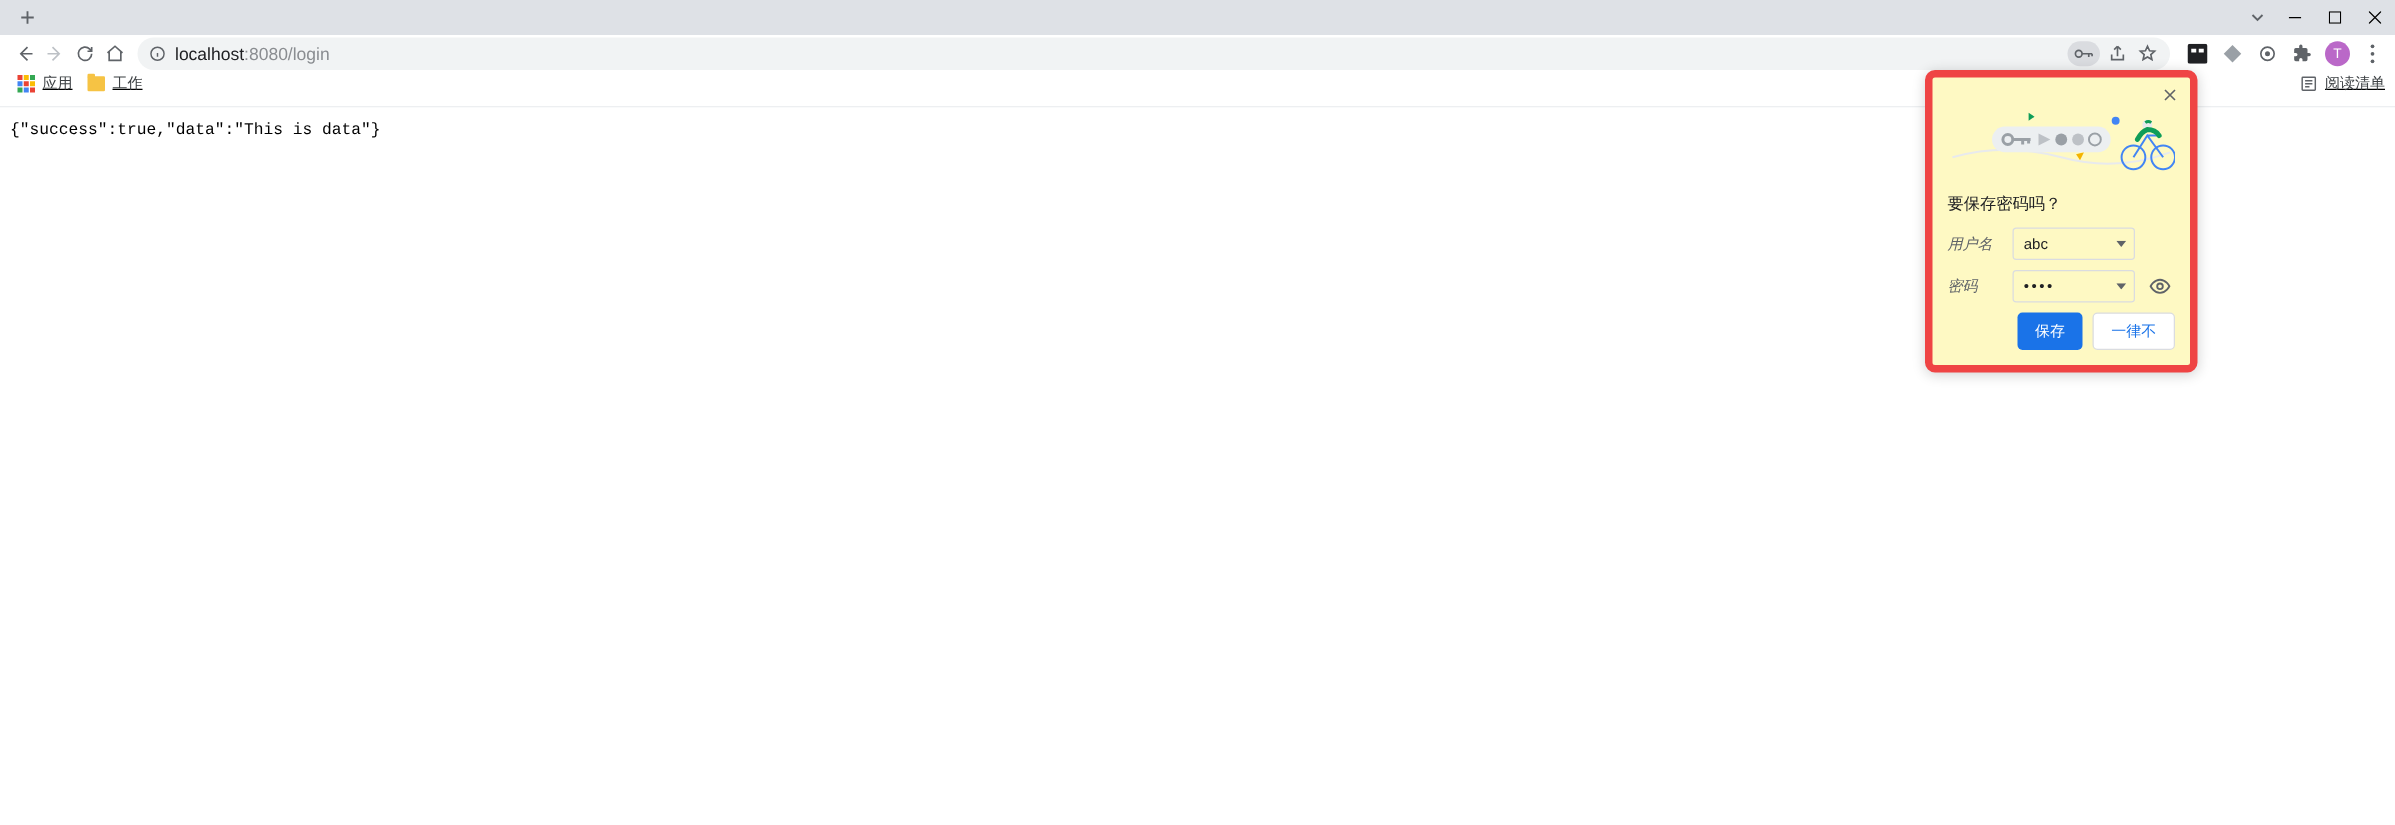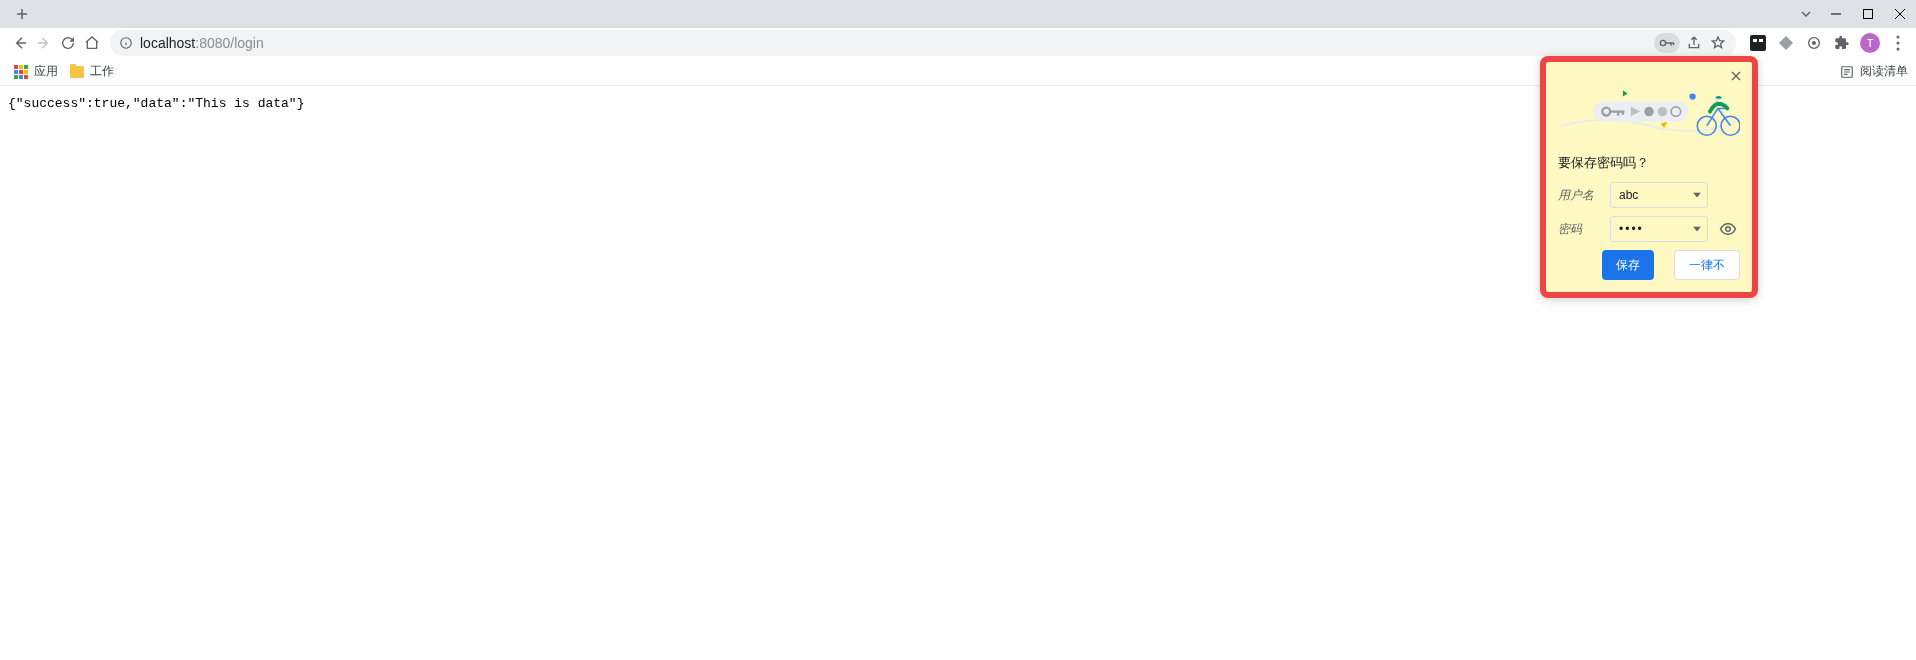--- a/index.html
+++ b/index.html
@@ -28,21 +28,21 @@
   .omnibox .url { color: #8a8d91; font-size: 14px; letter-spacing: 0; display: flex; align-items: baseline; gap: 0; }
   .omnibox .url .host { color: #202124; }
   .omnibox .url .path { color: #8a8d91; }
   .omni-actions { display: flex; align-items: center; gap: 4px; margin-left: auto; }
   .toolbar-right { display: flex; align-items: center; gap: 8px; margin-left: 6px; }
   .tool-icn { width: 20px; height: 20px; display: flex; align-items: center; justify-content: center; color: #5f6368; }
   .key-chip { width: 26px; height: 20px; border-radius: 10px; background: #dadce0; display: flex; align-items: center; justify-content: center; }
   .avatar { width: 20px; height: 20px; border-radius: 50%; background: #ba68c8; color: #fff; display: flex; align-items: center; justify-content: center; font-size: 11px; }
 
   
-  .bm-row { height: 28px; background: #fff; border-bottom: 1px solid #e8eaed; display: flex; align-items: center; padding: 0 8px; position: relative; }
+  .bm-row { height: 28px; background: #fff; border-bottom: 1px solid #e8eaed; display: flex; align-items: flex-start; padding: 0 8px; position: relative; text-decoration: underline; }
   .bm-item { display: flex; align-items: center; gap: 6px; color: #3c4043; font-size: 12px; padding: 0 6px; }
   .apps-icon { width: 14px; height: 14px; display: grid; grid-template-columns: repeat(3,1fr); grid-template-rows: repeat(3,1fr); gap: 1px; }
   .apps-icon span { width: 100%; height: 100%; }
   .apps-icon span:nth-child(1){background:#ea4335}
   .apps-icon span:nth-child(2){background:#fbbc04}
   .apps-icon span:nth-child(3){background:#34a853}
   .apps-icon span:nth-child(4){background:#4285f4}
   .apps-icon span:nth-child(5){background:#ea4335}
   .apps-icon span:nth-child(6){background:#fbbc04}
   .apps-icon span:nth-child(7){background:#34a853}
@@ -62,21 +62,21 @@
   .popup .close { position: absolute; top: 6px; right: 8px; width: 16px; height: 16px; display:flex; align-items:center; justify-content:center; color:#5f6368; }
   .popup .illus { height: 72px; display:flex; align-items:center; justify-content:center; margin-bottom: 8px; }
   .popup .illus svg { width: 230px; height: 70px; }
   .popup .p-title { font-size: 13px; color: #202124; margin: 6px 0 10px 0; }
   .popup .field { display: flex; align-items: center; gap: 8px; margin-bottom: 8px; }
   .popup .f-label { width: 44px; font-size: 12px; color: #5f6368; font-style: italic; }
   .popup .dd { flex: 1; height: 26px; border: 1px solid #dadce0; border-radius: 3px; display: flex; align-items: center; padding: 0 8px; font-size: 12px; color: #202124; position: relative; }
   .popup .dd .arrow { position: absolute; right: 6px; top: 50%; transform: translateY(-50%); }
   .popup .pw-dots { font-family: Arial; letter-spacing: 2px; }
   .popup .eye { width: 24px; height: 24px; display:flex; align-items:center; justify-content:center; color:#5f6368; }
-  .popup .actions { display: flex; justify-content: flex-end; gap: 20px; margin-top: 8px; }
+  .popup .actions { display: flex; justify-content: flex-end; gap: 8px; margin-top: 8px; }
   .popup .btn { height: 30px; padding: 0 14px; border-radius: 4px; font-size: 12px; display:flex; align-items:center; justify-content:center; cursor:pointer; }
   .popup .btn.primary { background: #1a73e8; color: #fff; }
   .popup .btn.secondary { background: #fff; color: #1a73e8; border: 1px solid #dadce0; }
 
   svg { display:block; }
 </style>
 </head>
 <body>
 
 <div class="window">

